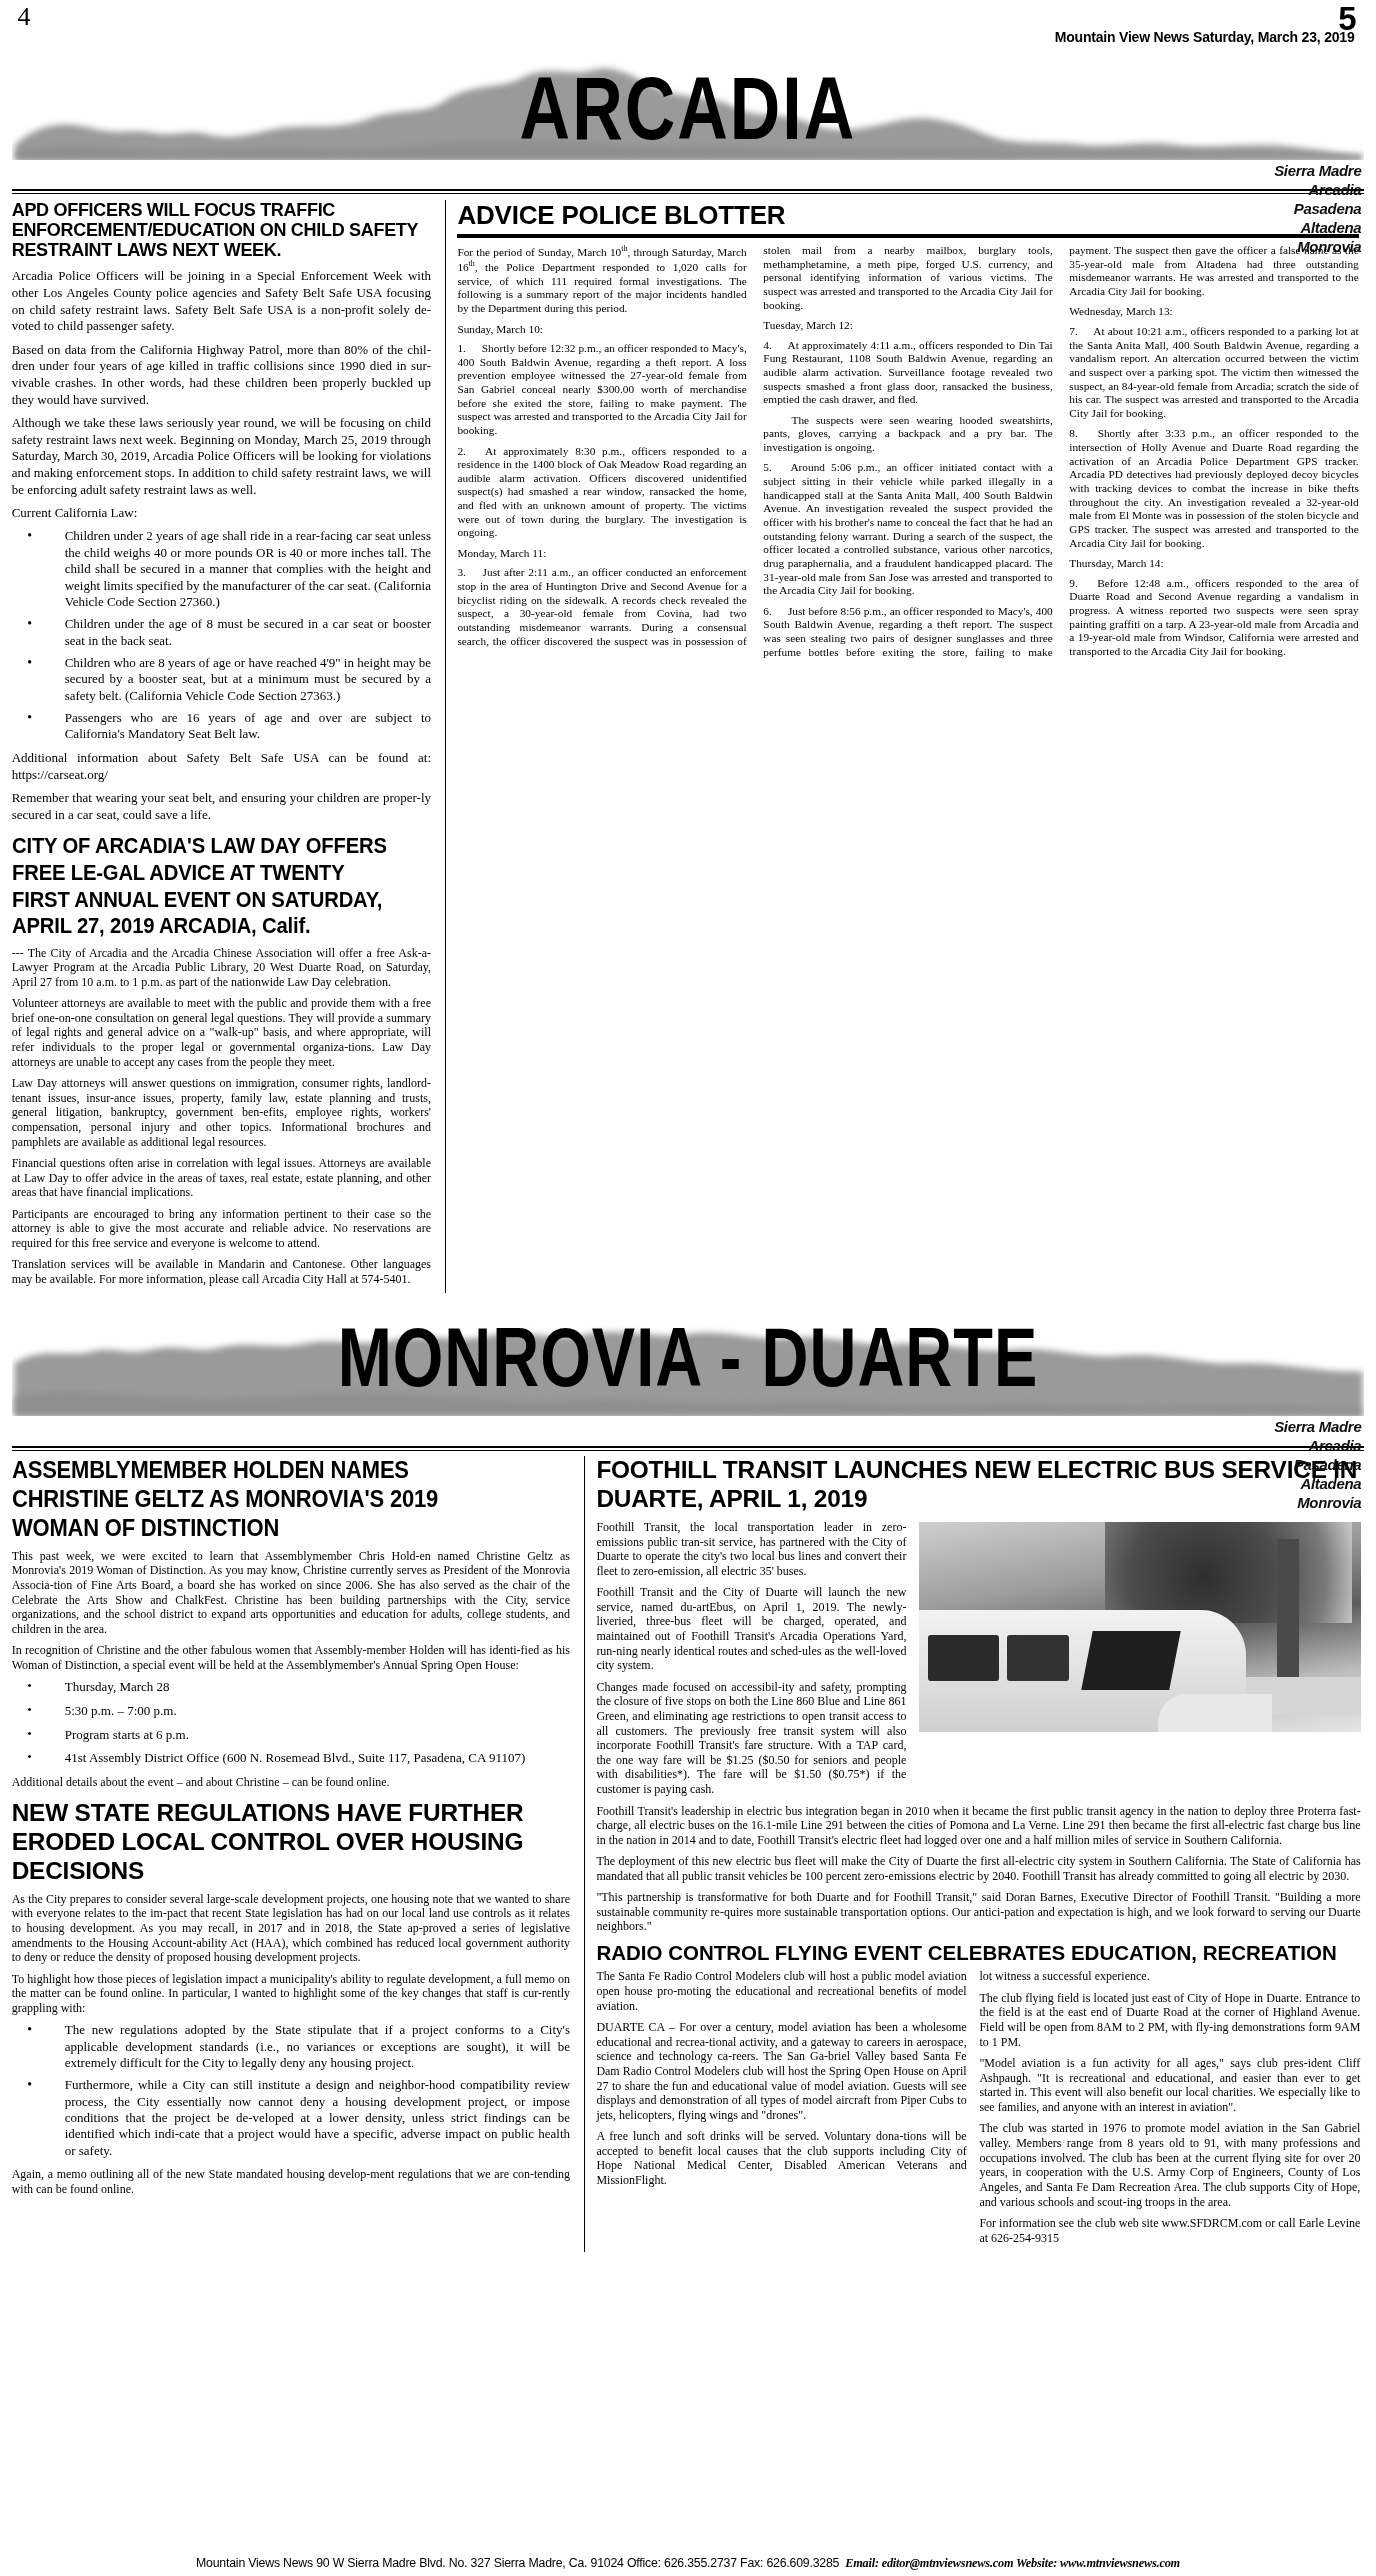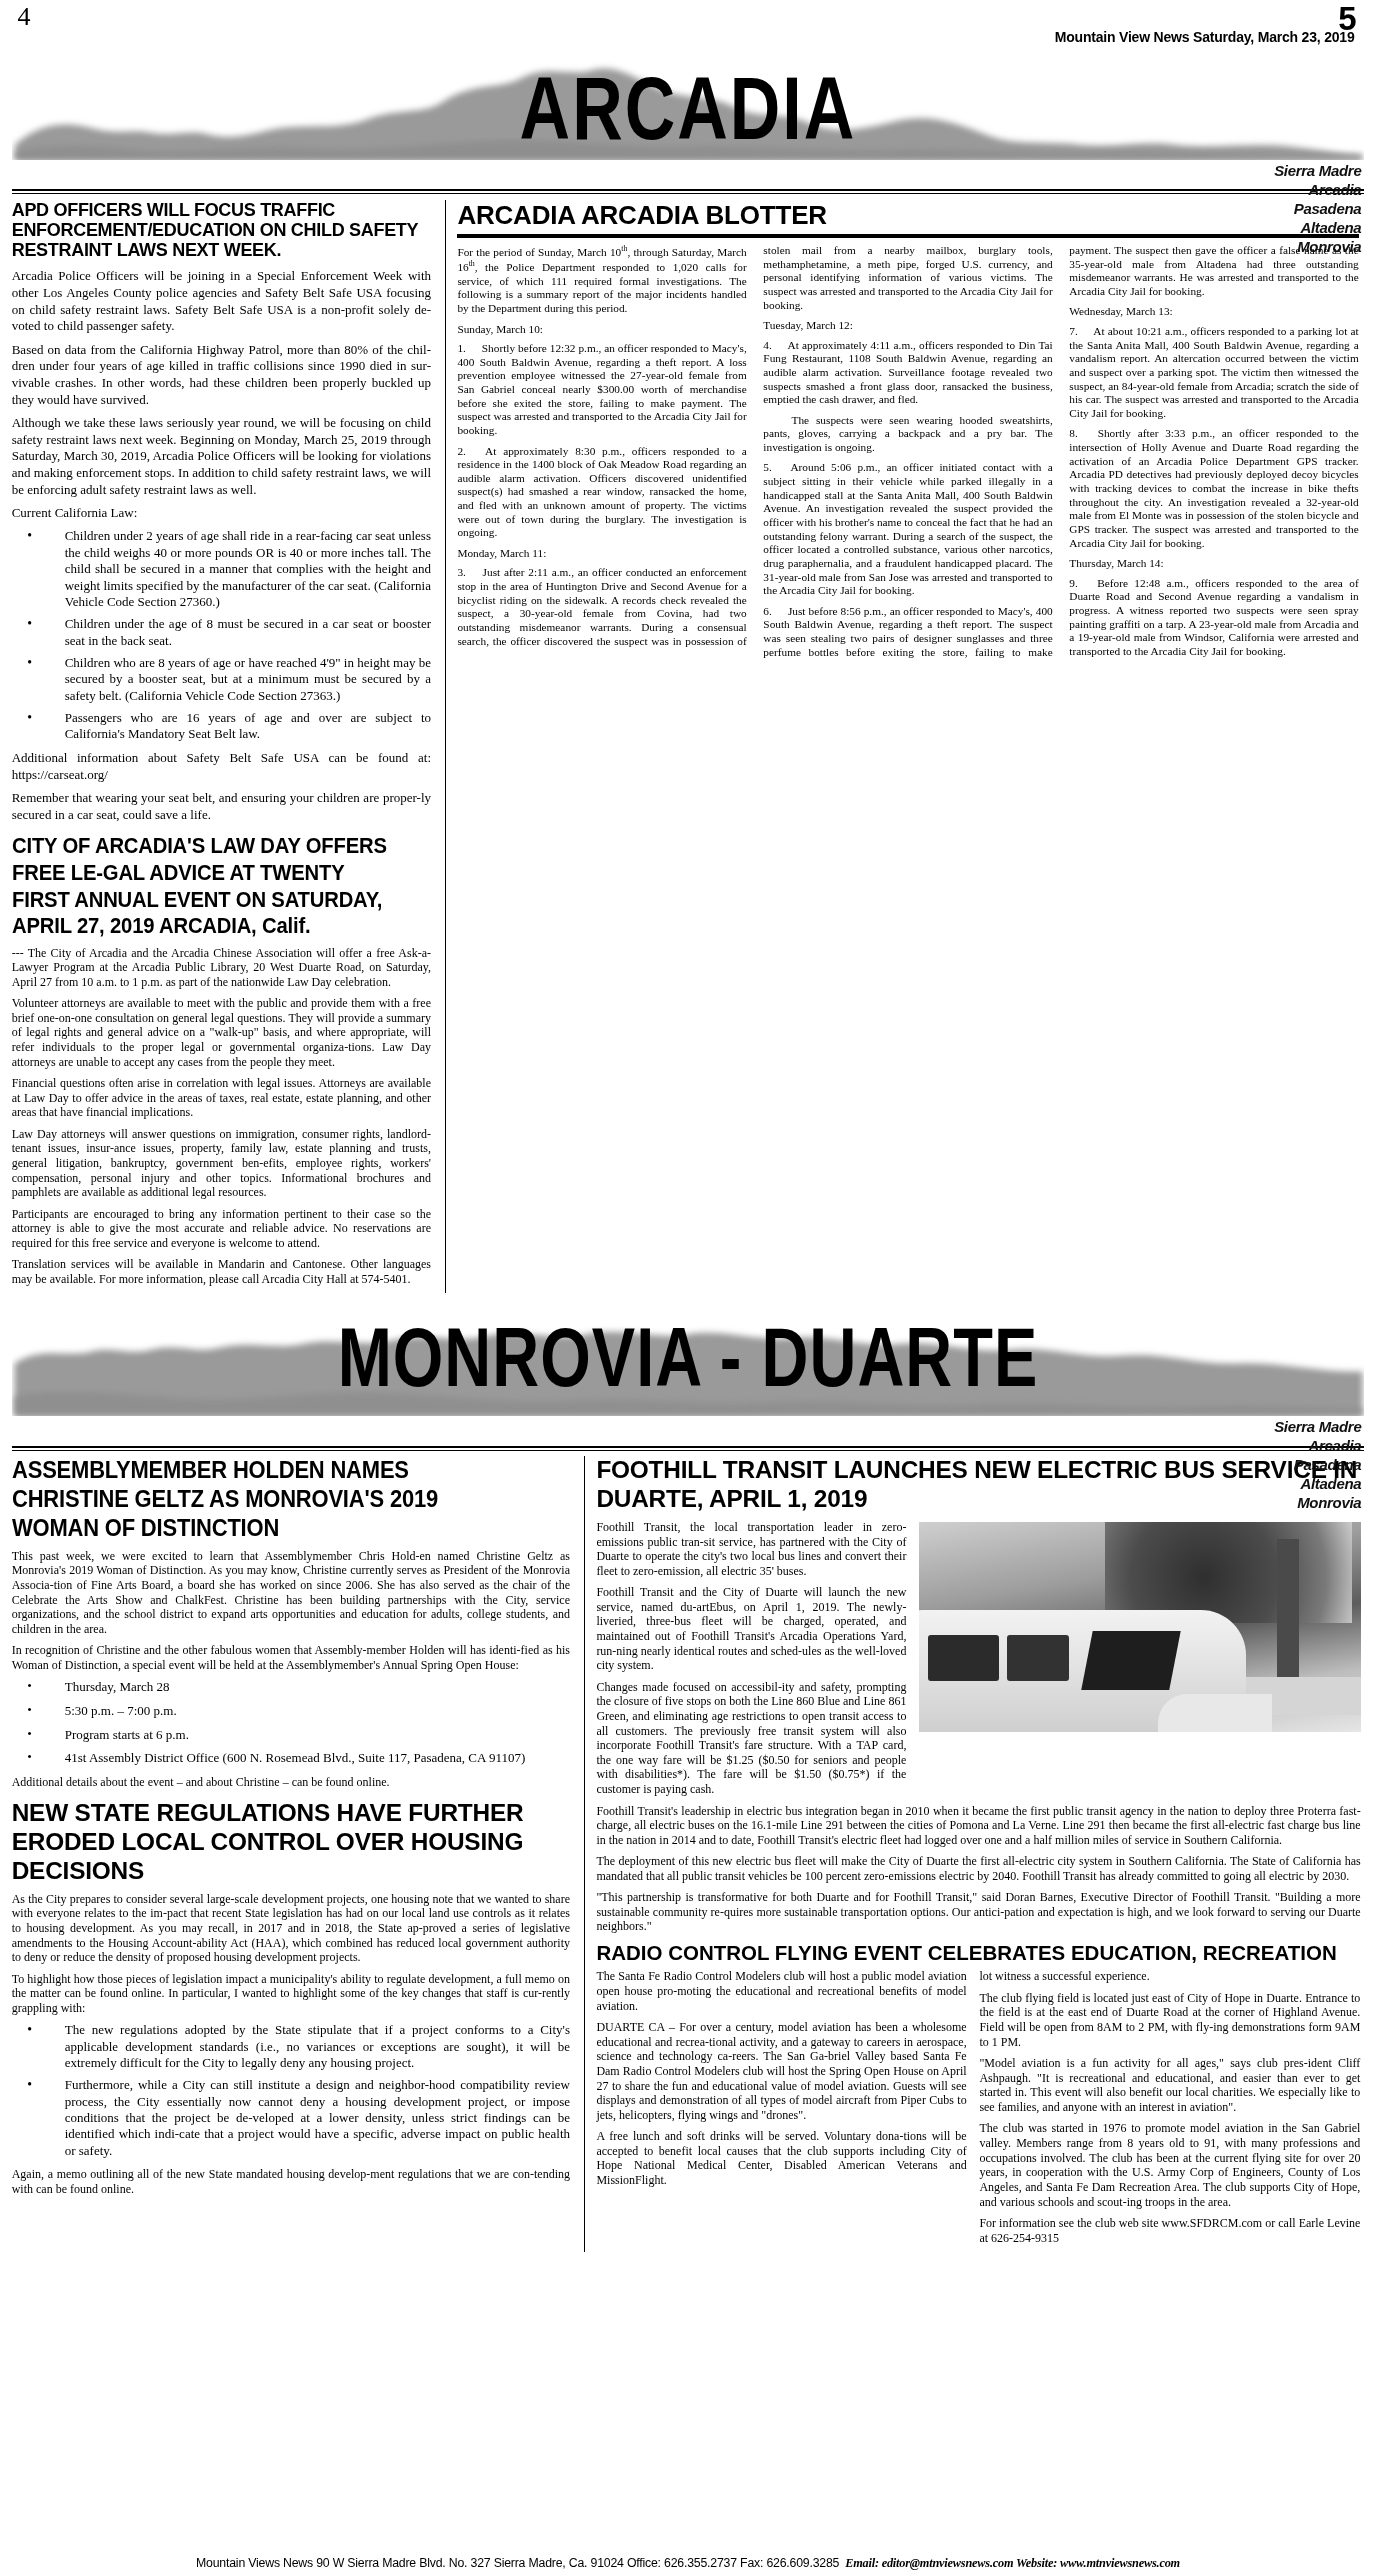--- a/index.html
+++ b/index.html
@@ -184,29 +184,29 @@
       </ul>
       <div class="body-lg">
         <p>Additional information about Safety Belt Safe USA can be found at: https://carseat.org/</p>
         <p>Remember that wearing your seat belt, and ensuring your children are proper-ly secured in a car seat, could save a life.</p>
       </div>
 
       <h2 class="head2 cond">CITY OF ARCADIA'S LAW DAY OFFERS FREE LE-GAL ADVICE AT  TWENTY FIRST ANNUAL EVENT ON SATURDAY, APRIL 27, 2019  ARCADIA, Calif.</h2>
       <div class="body-sm">
         <p>--- The City of Arcadia and the Arcadia Chinese Association will offer a free Ask-a-Lawyer Program at the Arcadia Public Library, 20 West Duarte Road, on Saturday, April 27 from 10 a.m. to 1 p.m. as part of the nationwide Law Day celebration.</p>
         <p>Volunteer attorneys are available to meet with the public and provide them with a free brief one-on-one consultation on general legal questions. They will provide a summary of legal rights and general advice on a "walk-up" basis, and where appropriate, will refer individuals to the proper legal or governmental organiza-tions. Law Day attorneys are unable to accept any cases from the people they meet.</p>
+        <p>Law Day attorneys will answer questions on immigration, consumer rights, landlord-tenant issues, insur-ance issues, property, family law, estate planning and trusts, general litigation, bankruptcy, government ben-efits, employee rights, workers' compensation, personal injury and other topics. Informational brochures and pamphlets are available as additional legal resources.</p>
         <p>Financial questions often arise in correlation with legal issues.  Attorneys are available at Law Day to offer advice in the areas of taxes, real estate, estate planning, and other areas that have financial implications.</p>
-        <p>Law Day attorneys will answer questions on immigration, consumer rights, landlord-tenant issues, insur-ance issues, property, family law, estate planning and trusts, general litigation, bankruptcy, government ben-efits, employee rights, workers' compensation, personal injury and other topics. Informational brochures and pamphlets are available as additional legal resources.</p>
         <p>Participants are encouraged to bring any information pertinent to their case so the attorney is able to give the most accurate and reliable advice. No reservations are required for this free service and everyone is welcome to attend.</p>
         <p>Translation services will be available in Mandarin and Cantonese. Other languages may be available. For more information, please call Arcadia City Hall at 574-5401.</p>
       </div>
     </div>
 
     <div class="sec1-right">
-      <div class="blotter-title">ARCADIA ARCADIA BLOTTER</div>
+      <div class="blotter-title">ADVICE POLICE BLOTTER</div>
       <div class="blotter-rule"></div>
       <div class="blot-cols">
         <p>For the period of Sunday, March 10<sup>th</sup>, through Saturday, March 16<sup>th</sup>, the Police Department responded to 1,020 calls for service, of which 111 required formal investigations.  The following is a summary report of the major incidents handled by the Department during this period.</p>
         <div id="blotter-entries">
             <p class="daysub">Sunday, March 10:</p>
             <p class="item"><span class="num">1.</span> Shortly before 12:32 p.m., an officer responded to Macy's, 400 South Baldwin Avenue, regarding a theft report. A loss prevention employee witnessed the 27-year-old female from San Gabriel conceal nearly $300.00 worth of merchandise before she exited the store, failing to make payment. The suspect was arrested and transported to the Arcadia City Jail for booking.</p>
             <p class="item"><span class="num">2.</span> At approximately 8:30 p.m., officers responded to a residence in the 1400 block of Oak Meadow Road regarding an audible alarm activation. Officers discovered unidentified suspect(s) had smashed a rear window, ransacked the home, and fled with an unknown amount of property. The victims were out of town during the burglary. The investigation is ongoing.</p>
             <p class="daysub">Monday, March 11:</p>
             <p class="item"><span class="num">3.</span> Just after 2:11 a.m., an officer conducted an enforcement stop in the area of Huntington Drive and Second Avenue for a bicyclist riding on the sidewalk. A records check revealed the suspect, a 30-year-old female from Covina, had two outstanding misdemeanor warrants. During a consensual search, the officer discovered the suspect was in possession of stolen mail from a nearby mailbox, burglary tools, methamphetamine, a meth pipe, forged U.S. currency, and personal identifying information of various victims. The suspect was arrested and transported to the Arcadia City Jail for booking.</p>
             <p class="daysub">Tuesday, March 12:</p>

